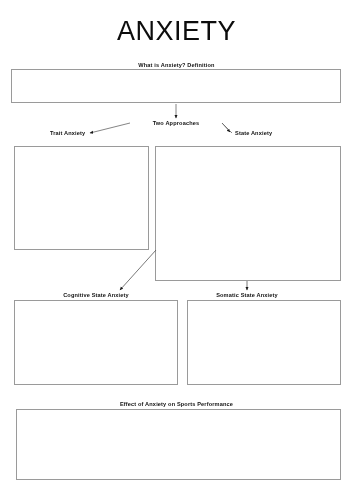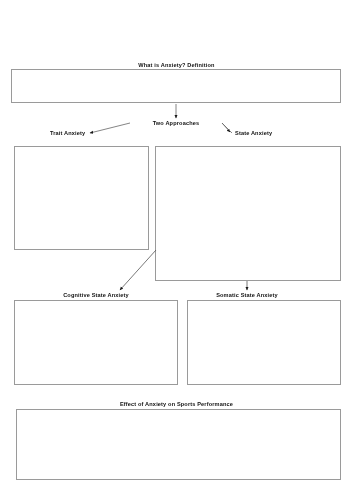--- a/index.html
+++ b/index.html
@@ -57,20 +57,21 @@
     width: 353px;
     height: 500px;
     pointer-events: none;
   }
 </style>
 </head>
 <body>
 
 <div id="page">
 
+  <div class="worksheet-title">ANXIETY</div>
 
   <div class="section-label label-centered" style="left:0; top:62px; width:353px;">What is Anxiety? Definition</div>
 
   <div class="answer-box" style="left:11px; top:69px; width:330px; height:34px;"></div>
 
   <div class="section-label label-centered" style="left:131px; top:120px; width:90px;">Two Approaches</div>
 
   <div class="section-label" style="left:50px; top:130px;">Trait Anxiety</div>
 
   <div class="section-label" style="left:235px; top:130px;">State Anxiety</div>

